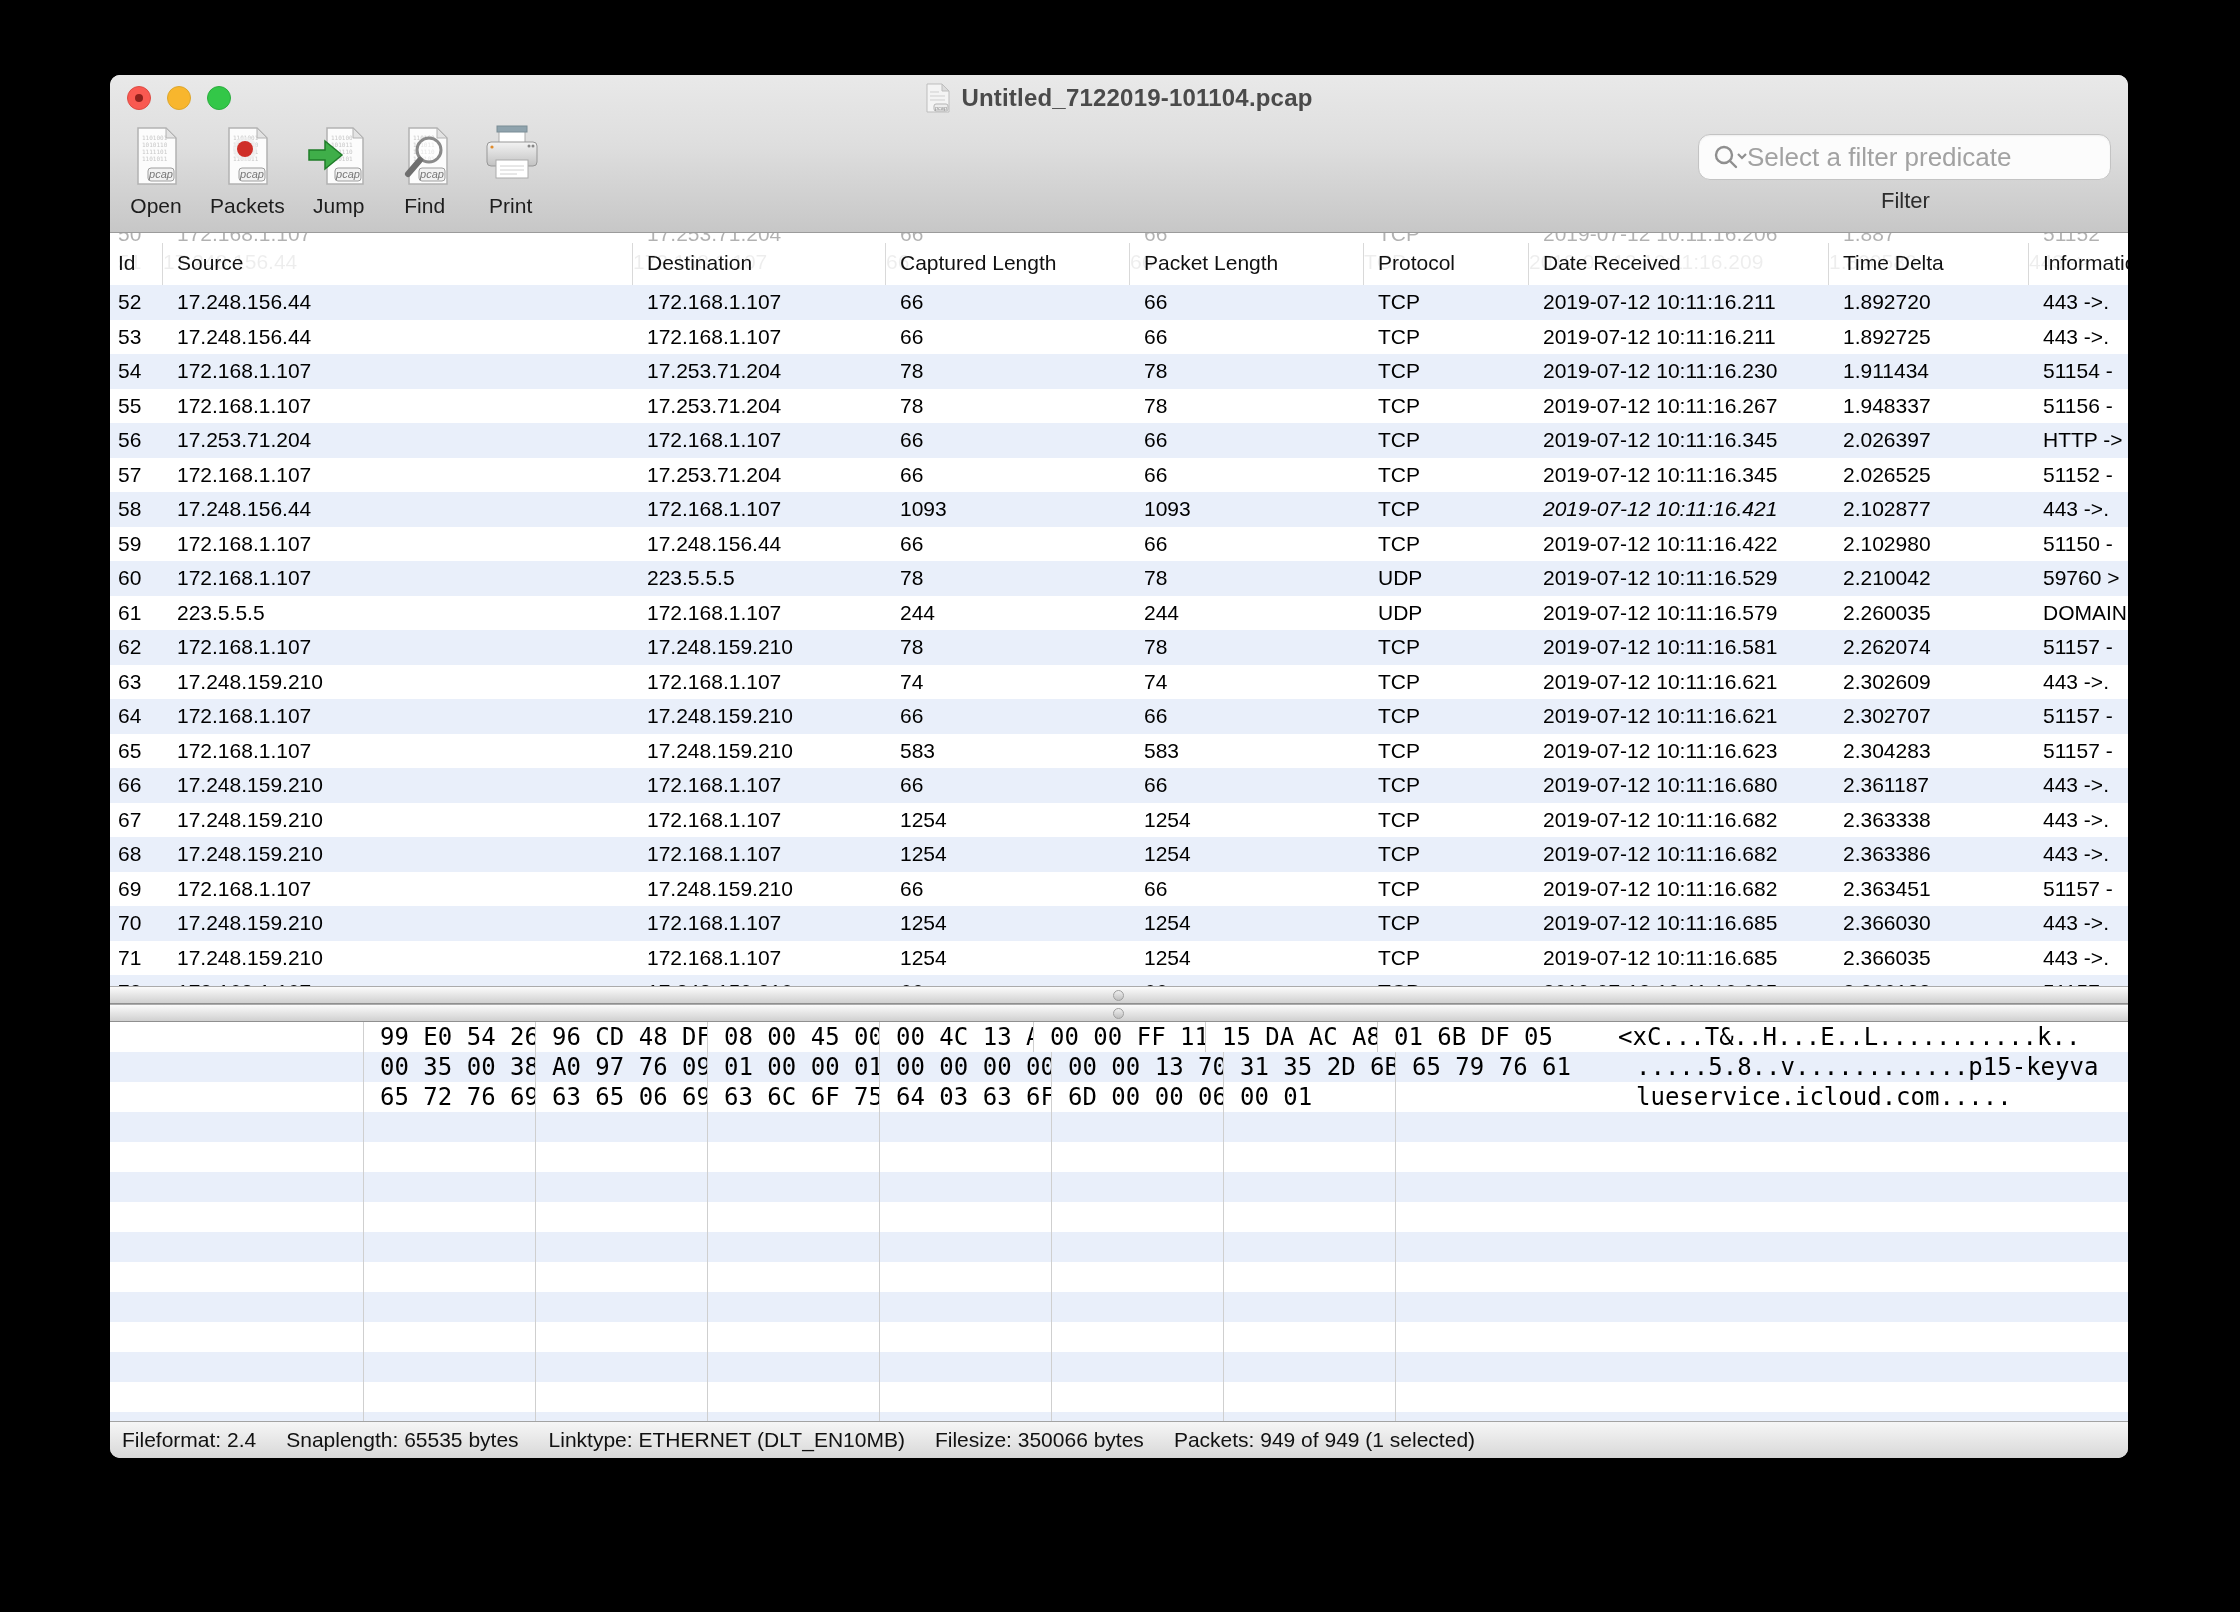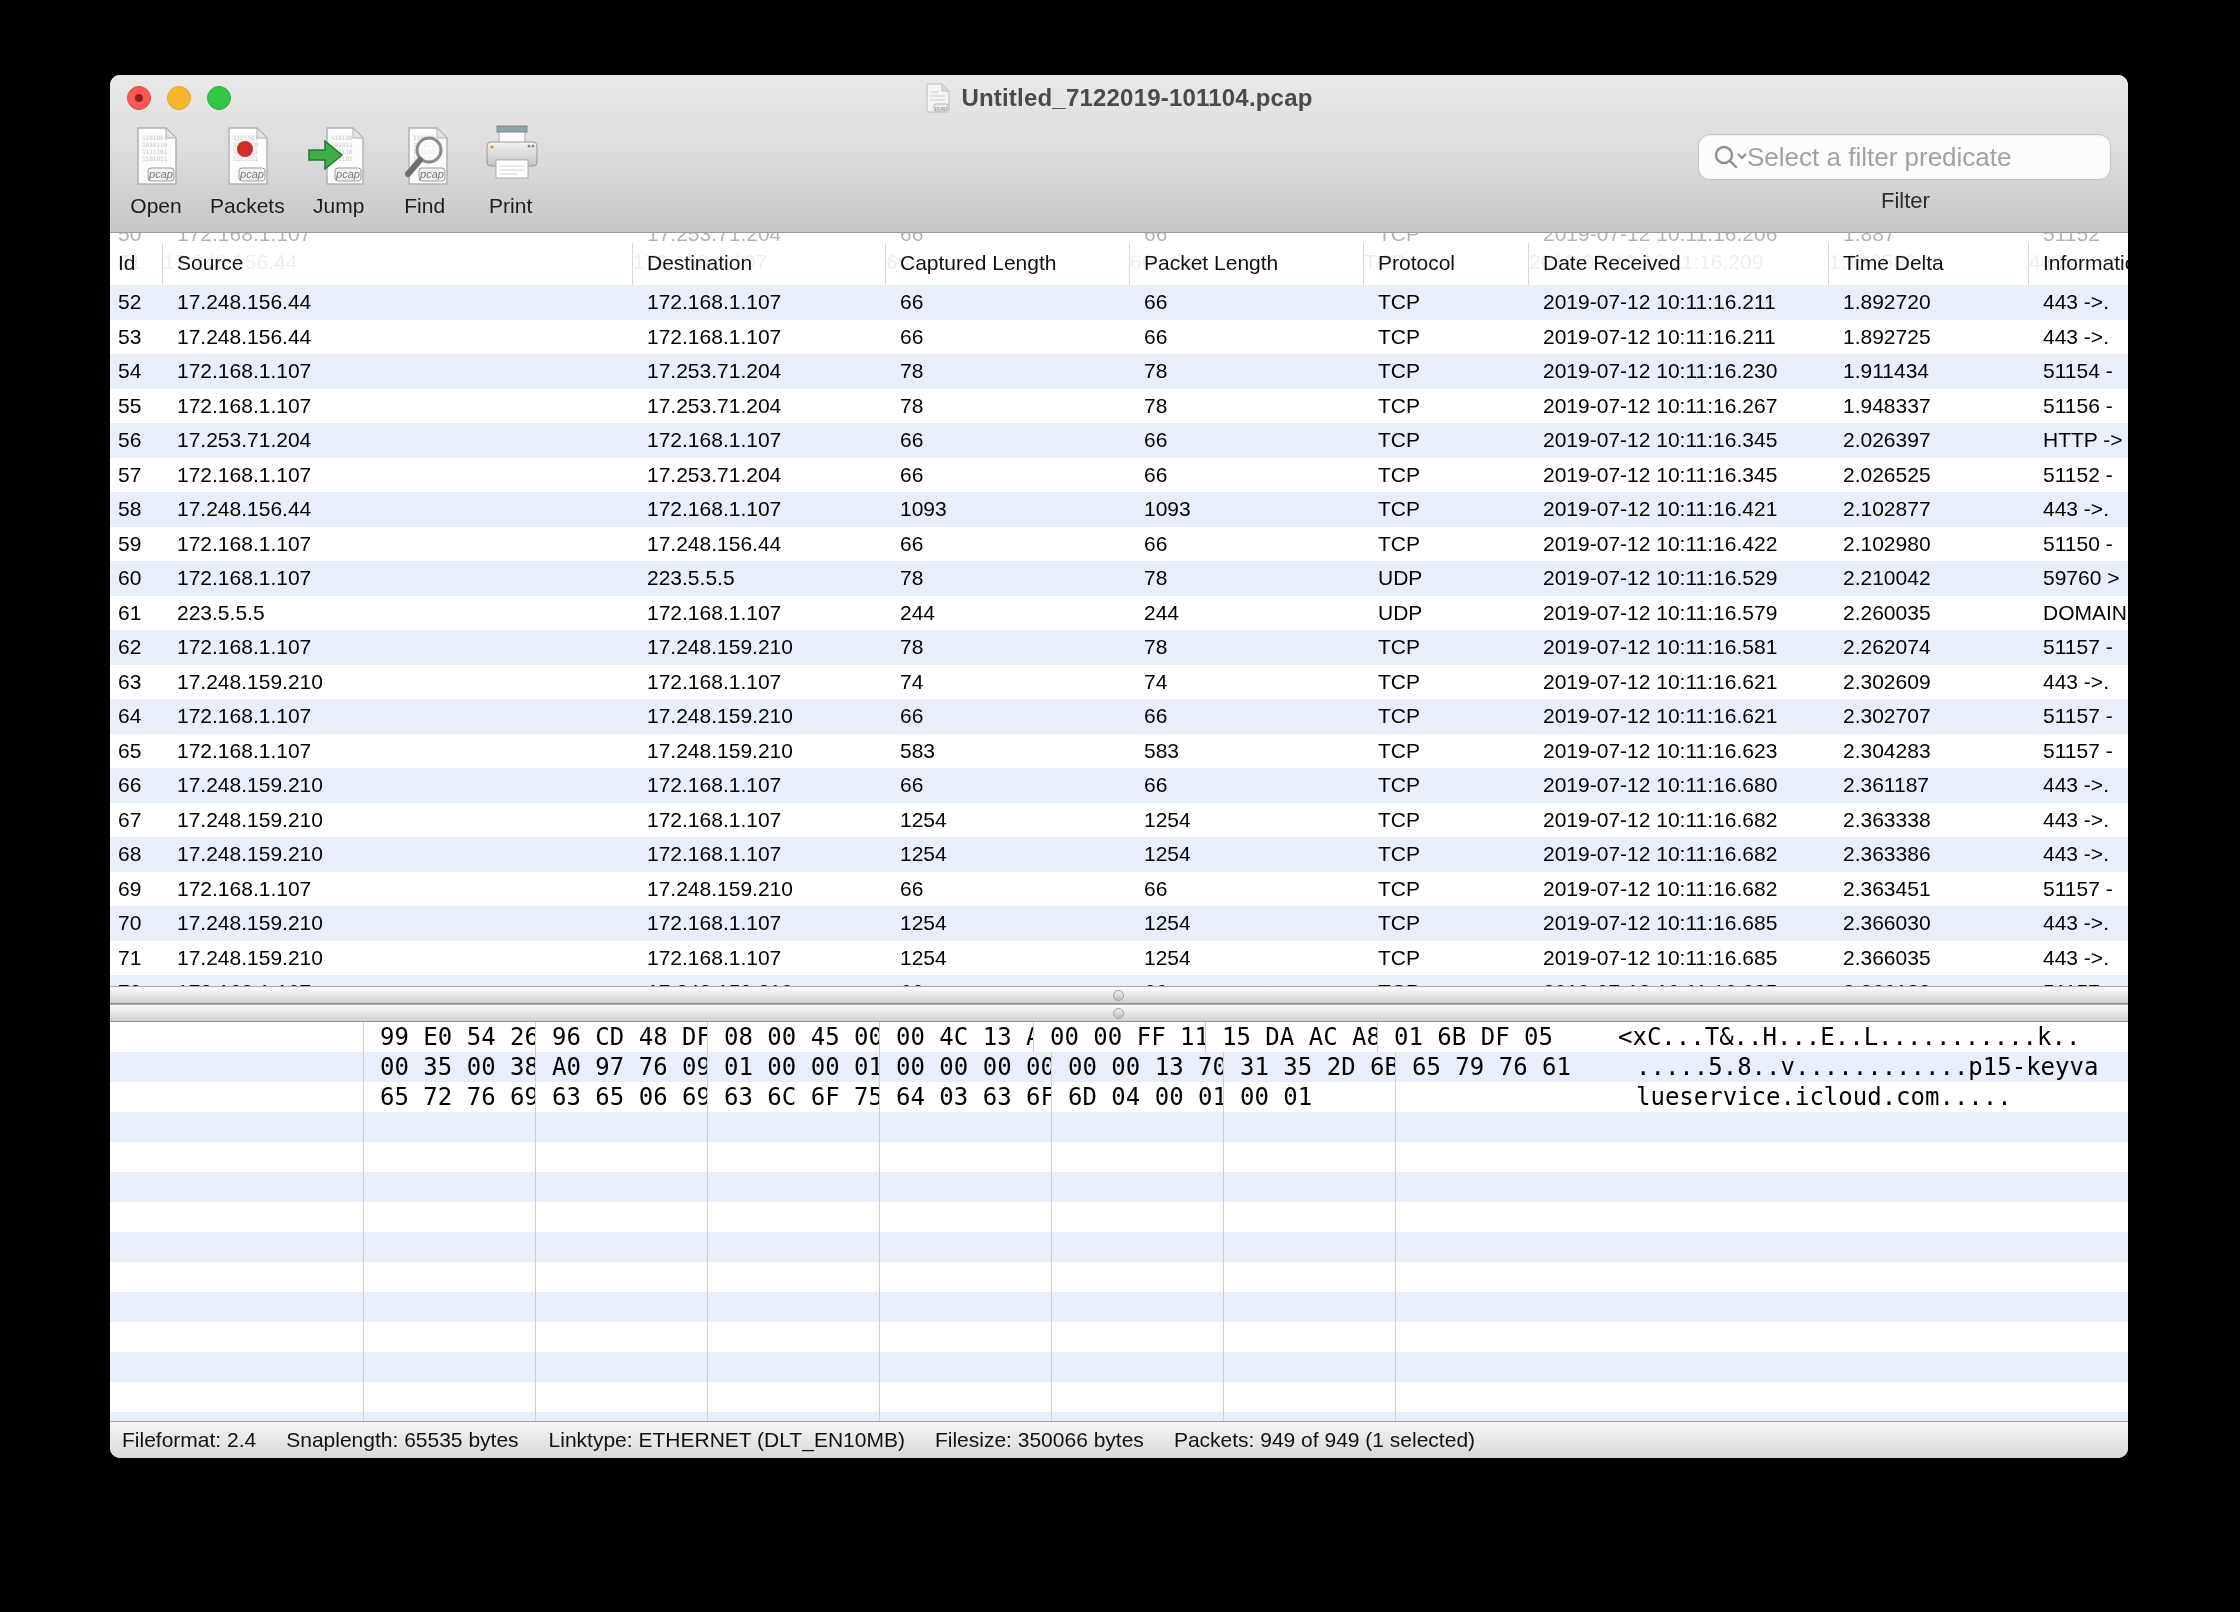--- a/index.html
+++ b/index.html
@@ -326,21 +326,21 @@
           <span class="cell c7" style="width: 200px;">2.026525</span>
           <span class="cell c8" style="width: 99px;">51152 -</span>
         </div>
         <div class="prow">
           <span class="cell c0" style="width: 53px;">58</span>
           <span class="cell c1" style="width: 470px;">17.248.156.44</span>
           <span class="cell c2" style="width: 253px;">172.168.1.107</span>
           <span class="cell c3" style="width: 244px;">1093</span>
           <span class="cell c4" style="width: 234px;">1093</span>
           <span class="cell c5" style="width: 165px;">TCP</span>
-          <span class="cell c6" style="width: 300px;">2019-07-12 10:11:16.421</span>
+          <span class="cell c6" style="width: 300px; font-style: italic;">2019-07-12 10:11:16.421</span>
           <span class="cell c7" style="width: 200px;">2.102877</span>
           <span class="cell c8" style="width: 99px;">443 -&gt;.</span>
         </div>
         <div class="prow">
           <span class="cell c0" style="width: 53px;">59</span>
           <span class="cell c1" style="width: 470px;">172.168.1.107</span>
           <span class="cell c2" style="width: 253px;">17.248.156.44</span>
           <span class="cell c3" style="width: 244px;">66</span>
           <span class="cell c4" style="width: 234px;">66</span>
           <span class="cell c5" style="width: 165px;">TCP</span>
@@ -524,21 +524,21 @@
           <span class="hexcell" style="width: 172px;">31 35 2D 6B</span>
           <span class="hexcell last" style="width: 207px;">65 79 76 61</span>
           <span class="ascii">.....5.8..v............p15-keyva</span>
         </div>
         <div class="hexrow">
           <span class="hexcell first" style="width: 254px;"><span class="offset">64:</span>6C 75 65 73</span>
           <span class="hexcell" style="width: 172px;">65 72 76 69</span>
           <span class="hexcell" style="width: 172px;">63 65 06 69</span>
           <span class="hexcell" style="width: 172px;">63 6C 6F 75</span>
           <span class="hexcell" style="width: 172px;">64 03 63 6F</span>
-          <span class="hexcell" style="width: 172px;">6D 04 00 01</span>
+          <span class="hexcell" style="width: 172px;">6D 00 00 06</span>
           <span class="hexcell" style="width: 172px;">00 01</span>
           <span class="hexcell last" style="width: 207px;"></span>
           <span class="ascii">lueservice.icloud.com.....</span>
         </div>
         <div class="hexrow blue">
           <span class="hexcell first" style="width: 254px;"></span>
           <span class="hexcell" style="width: 172px;"></span>
           <span class="hexcell" style="width: 172px;"></span>
           <span class="hexcell" style="width: 172px;"></span>
           <span class="hexcell" style="width: 172px;"></span>

